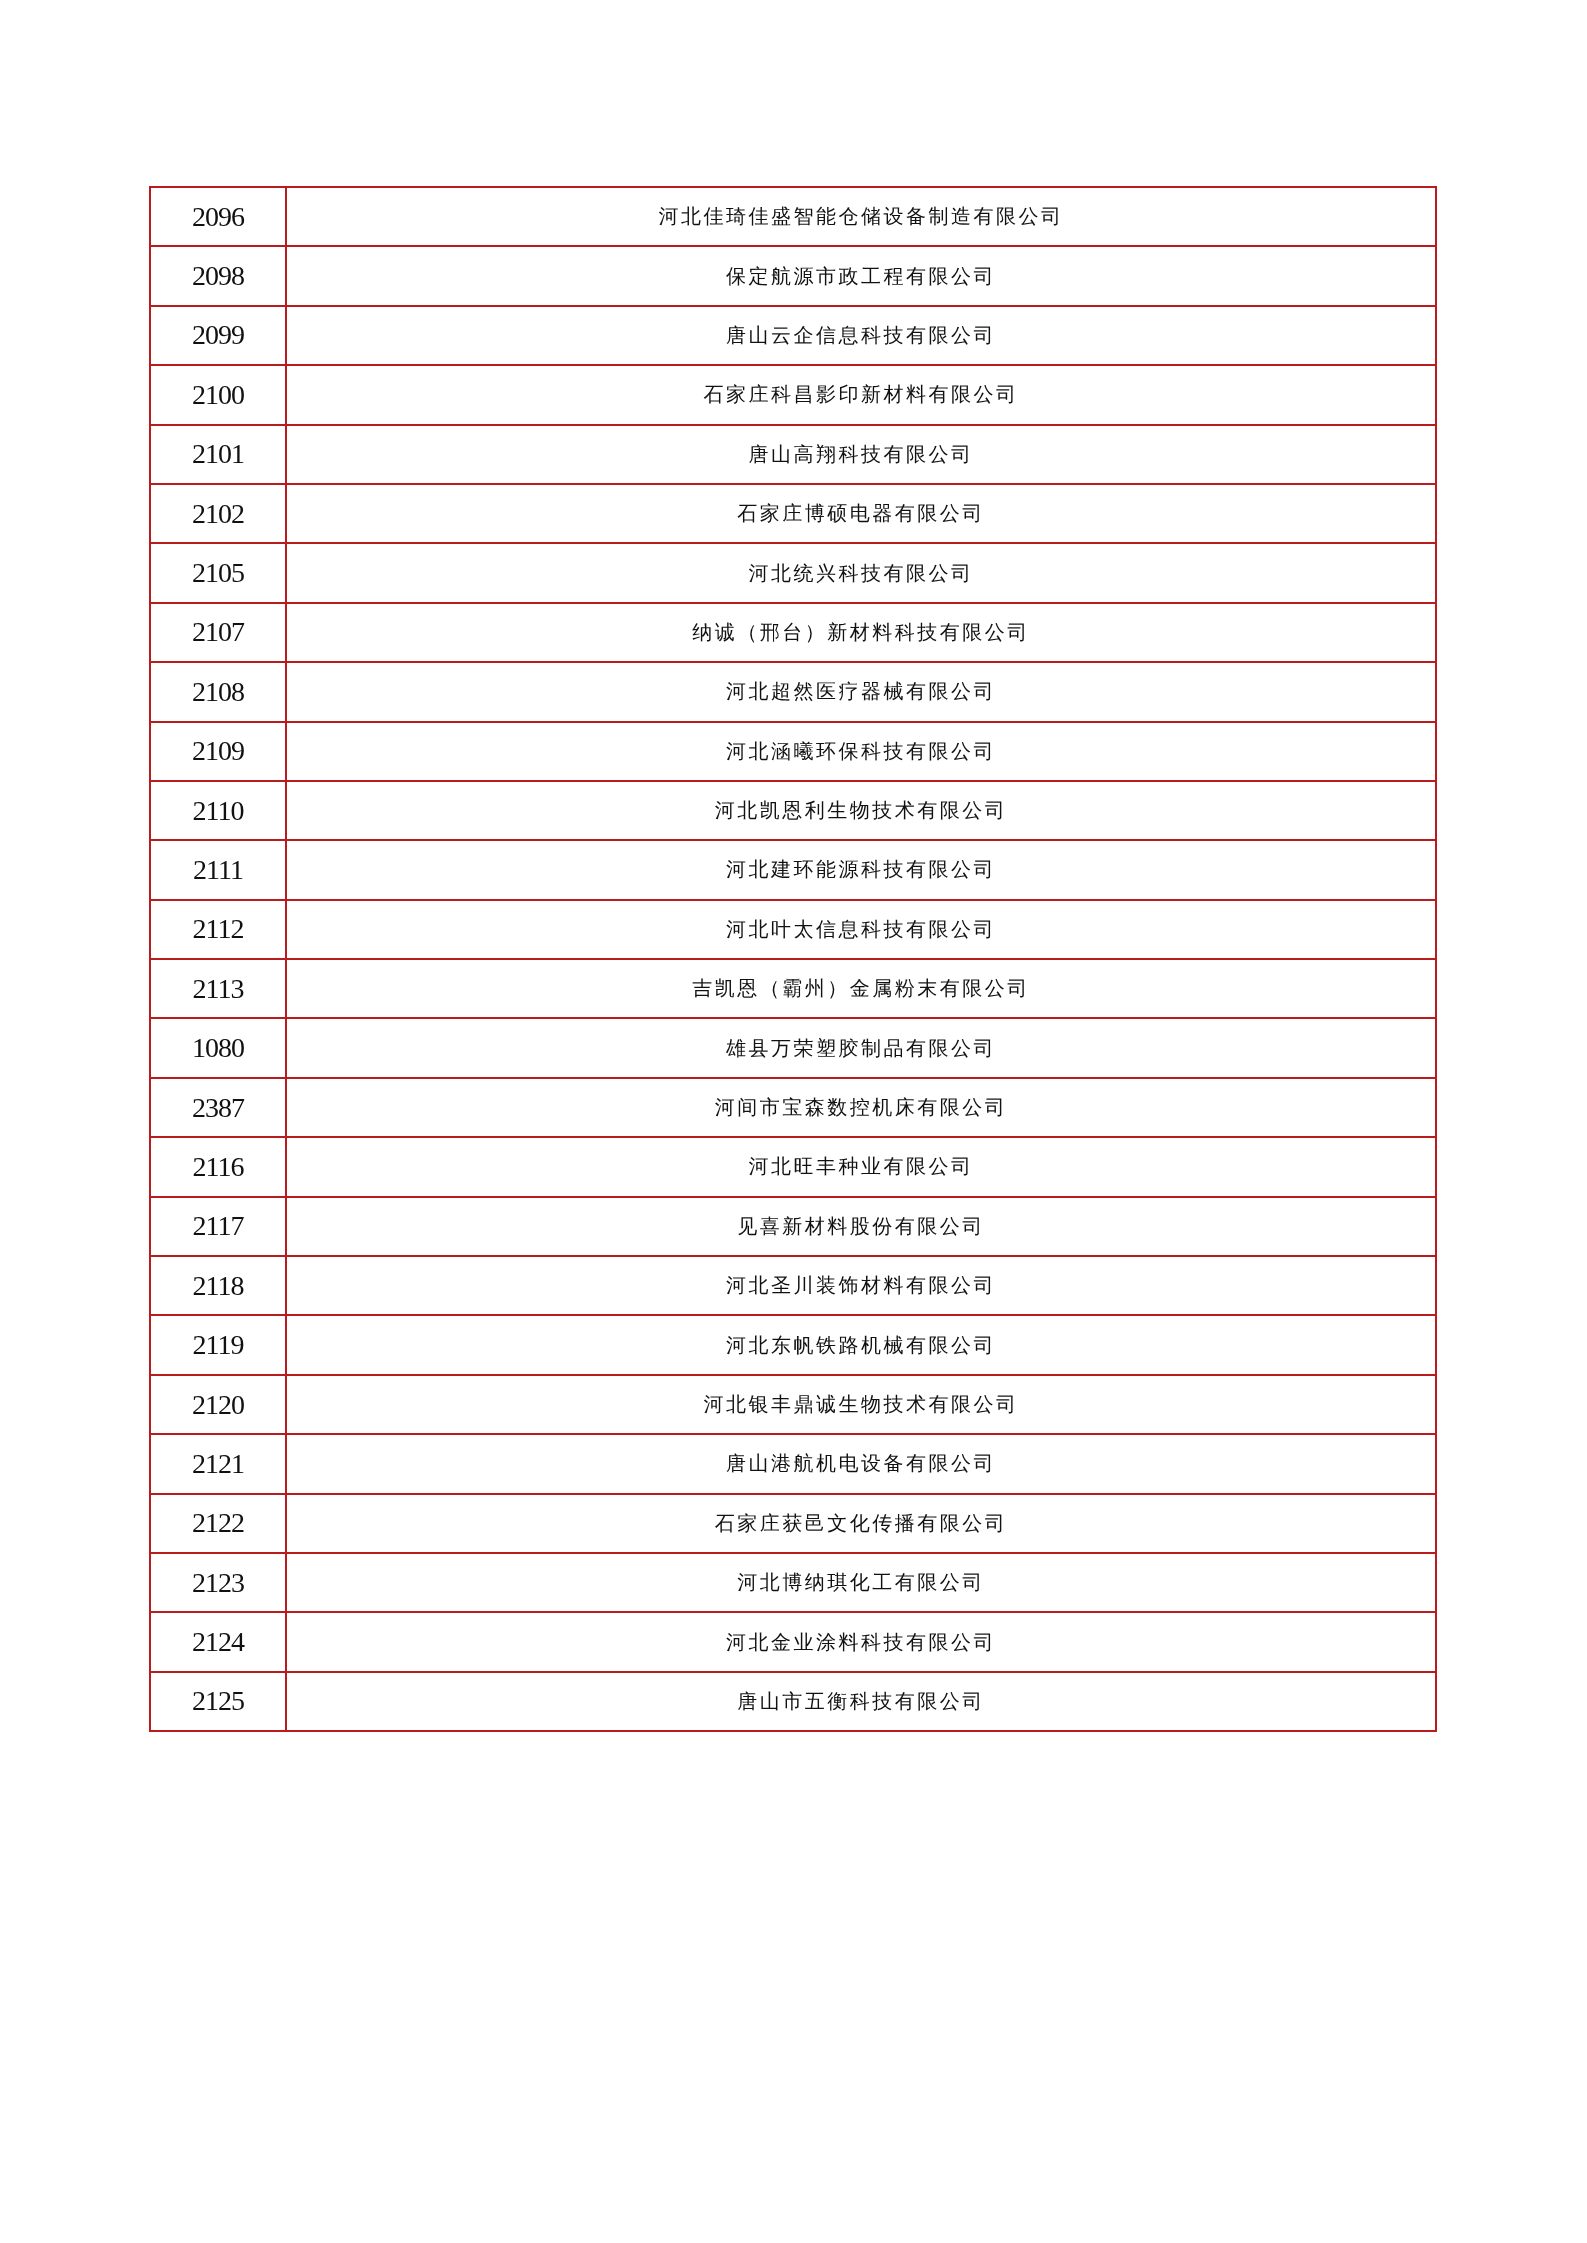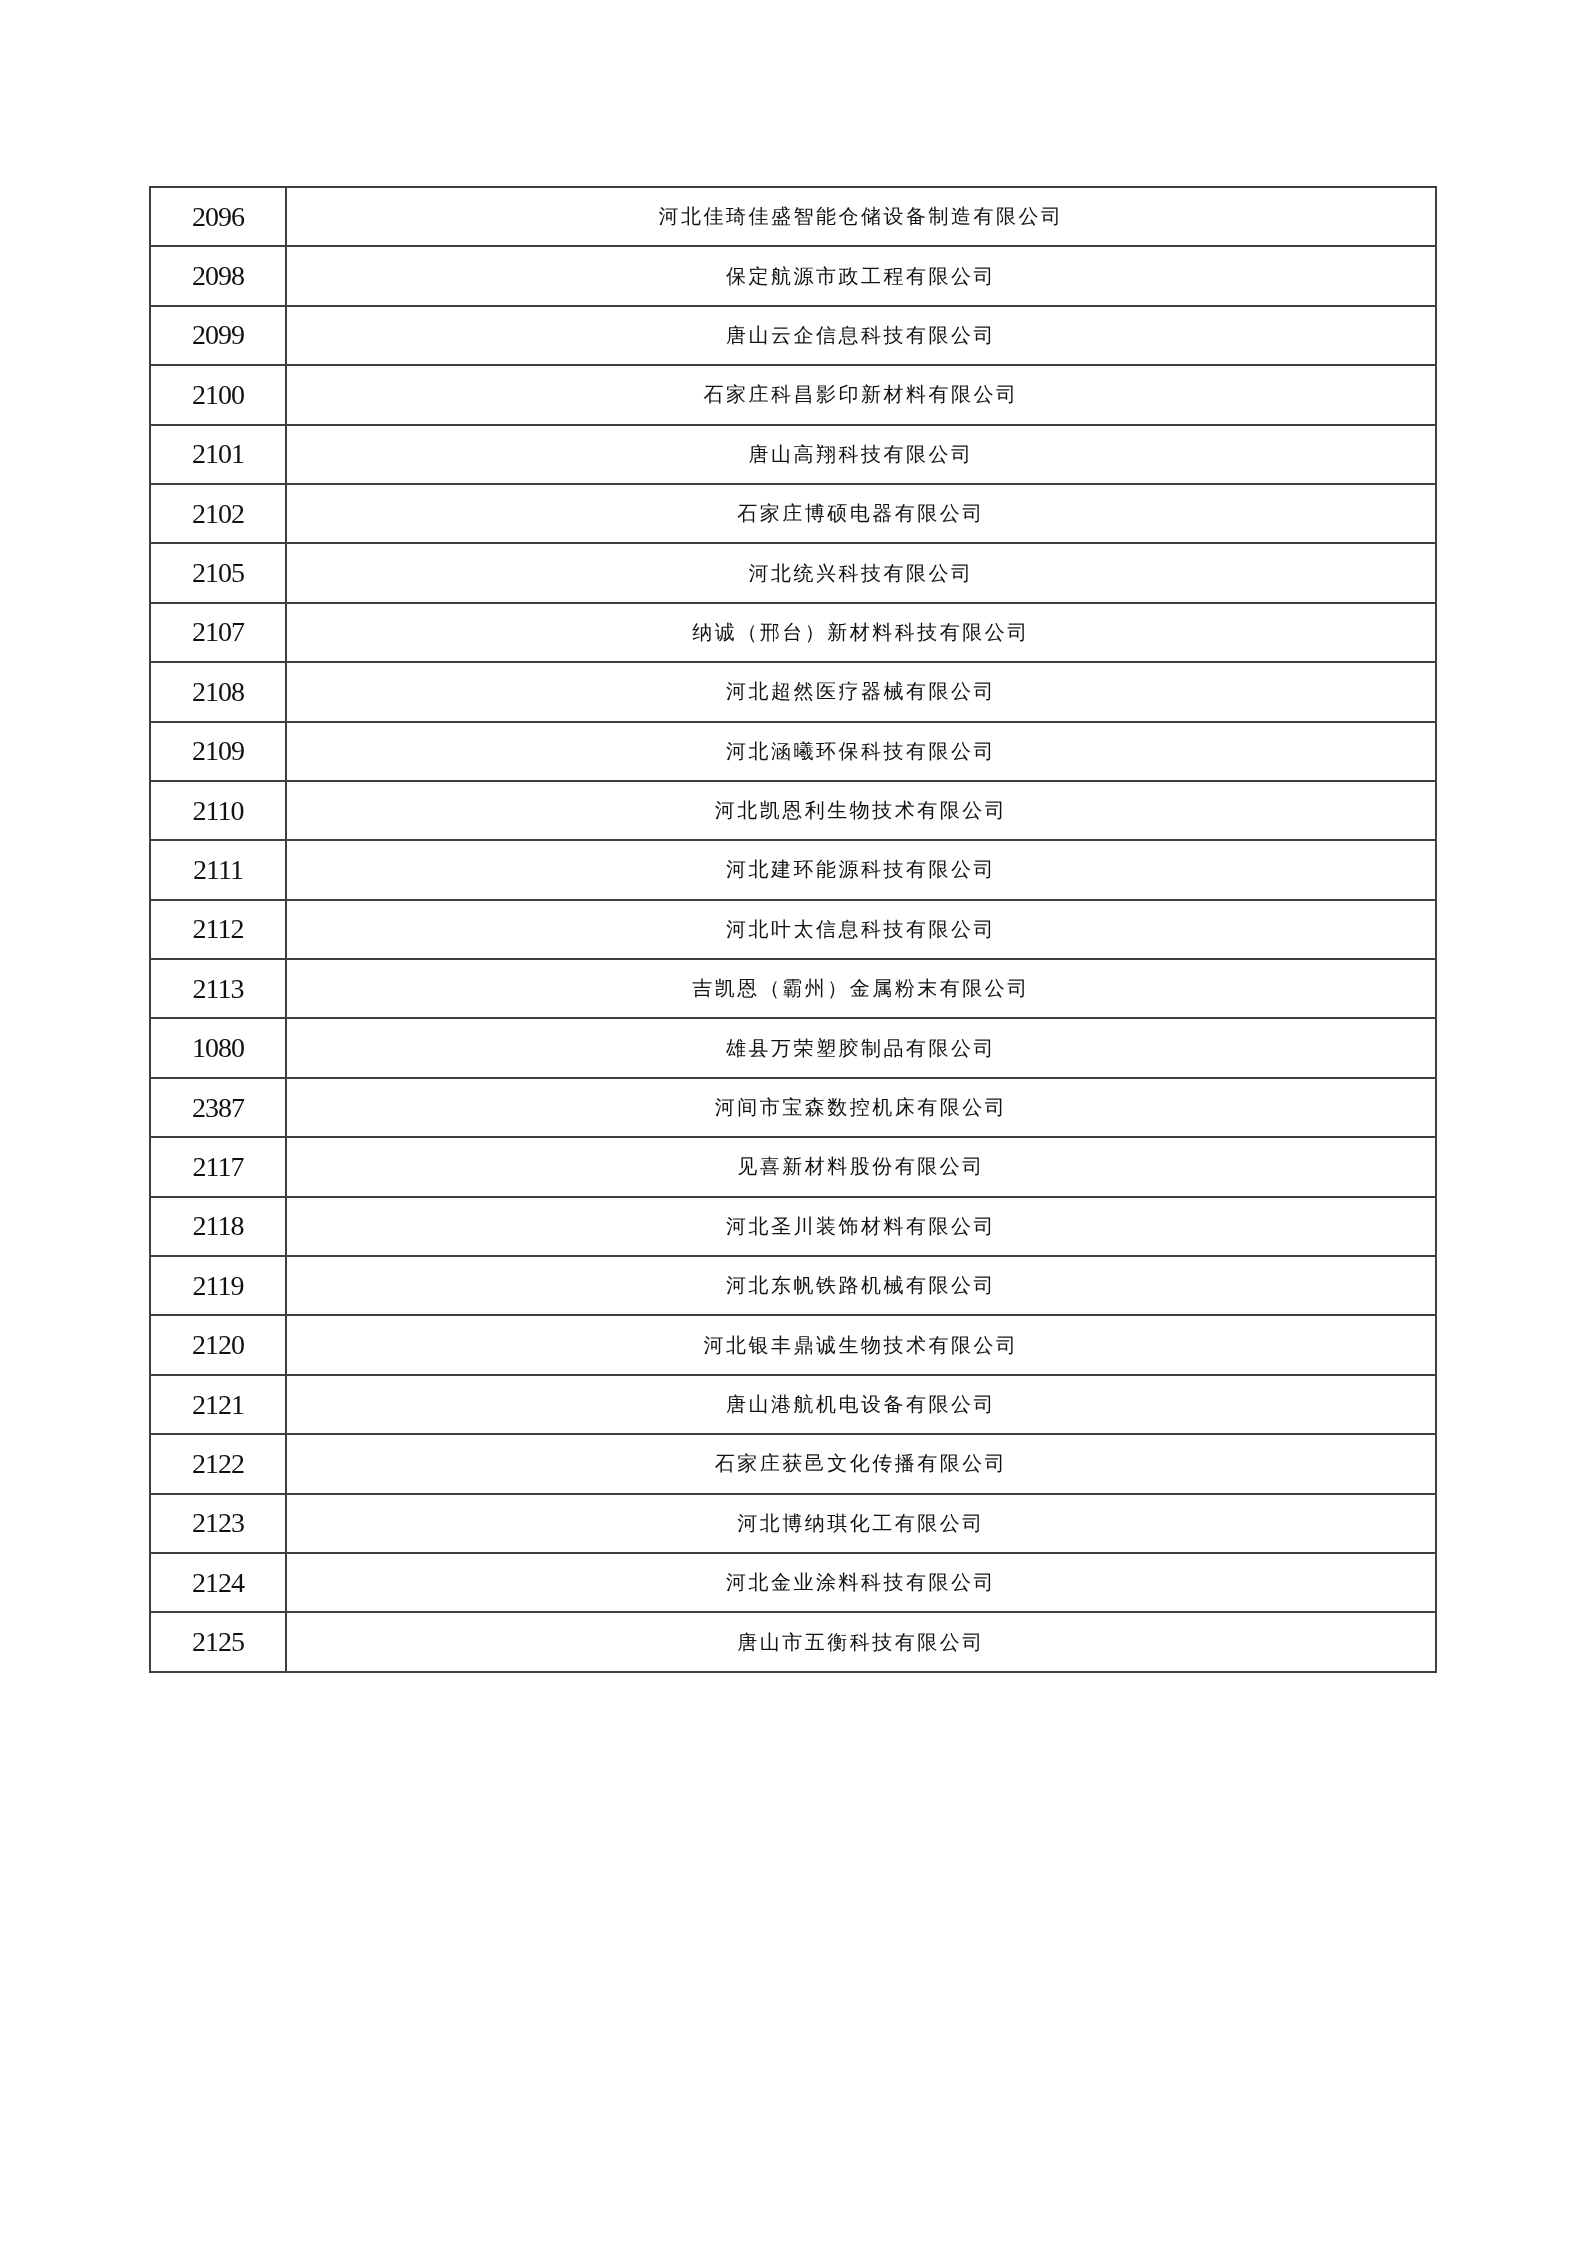--- a/index.html
+++ b/index.html
@@ -23,21 +23,21 @@
     table.company-table {
       position: absolute;
       left: 149px;
       top: 186px;
       width: 1288px;
       border-collapse: collapse;
       table-layout: fixed;
       border: 2px solid #111111;
     }
     table.company-table td {
-      border: 2px solid #404040;
+      border: 2px solid #b91c1c;
       height: 57.4px;
       padding: 0;
       text-align: center;
       vertical-align: middle;
       color: #111111;
       white-space: nowrap;
     }
     td.col-num {
       width: 134px;
       font-family: "Liberation Serif", "DejaVu Serif", serif;
@@ -114,20 +114,24 @@
         </tr>
       <tr>
           <td class="col-num">1080</td>
           <td class="col-name">雄县万荣塑胶制品有限公司</td>
         </tr>
       <tr>
           <td class="col-num">2387</td>
           <td class="col-name">河间市宝森数控机床有限公司</td>
         </tr>
       <tr>
+          <td class="col-num">2116</td>
+          <td class="col-name">河北旺丰种业有限公司</td>
+        </tr>
+      <tr>
           <td class="col-num">2117</td>
           <td class="col-name">见喜新材料股份有限公司</td>
         </tr>
       <tr>
           <td class="col-num">2118</td>
           <td class="col-name">河北圣川装饰材料有限公司</td>
         </tr>
       <tr>
           <td class="col-num">2119</td>
           <td class="col-name">河北东帆铁路机械有限公司</td>

